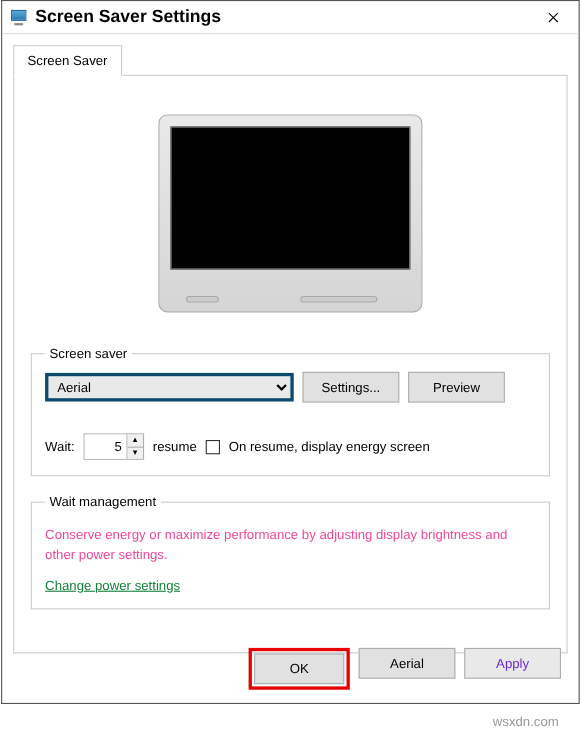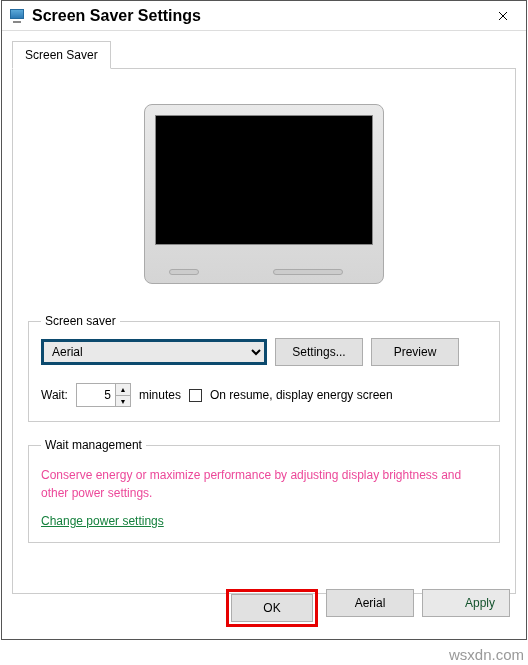--- a/index.html
+++ b/index.html
@@ -17,36 +17,36 @@
 .tab-content { border: 1px solid #ccc; border-top: none; padding: 15px 15px 10px 15px; height: 525px; }
 .monitor-preview { display: flex; justify-content: center; padding: 20px 0 30px 0; }
 .monitor { width: 240px; height: 180px; background: linear-gradient(#e9e9e9, #d5d5d5); border: 1px solid #aaa; border-radius: 8px; position: relative; padding: 10px; }
 .monitor-screen { width: 100%; height: 130px; background: #000; border: 1px solid #888; }
 .monitor-base { position: absolute; bottom: 8px; width: 30px; height: 6px; background: #ccc; border-radius: 3px; border: 1px solid #aaa; }
 .monitor-base.b1 { left: 24px; }
 .monitor-base.b2 { right: 40px; width: 70px; }
 fieldset { border: 1px solid #ccc; padding: 10px 12px 14px 12px; margin: 0 0 16px 0; }
 legend { padding: 0 4px; color: #000; }
 .row { display: flex; align-items: center; gap: 8px; }
-.row + .row { margin-top: 17px; }
+.row + .row { margin-top: 28px; }
 select.ss-select { width: 226px; height: 26px; padding: 2px 4px; background: #e9e9e9; border: 3px solid #0c4a6e; }
 .btn { height: 28px; padding: 0 14px; background: #e1e1e1; border: 1px solid #adadad; cursor: pointer; min-width: 88px; }
-.btn.disabled { color: #14532d; background: #e9e9e9; cursor: default; text-align: right; }
+.btn.disabled { color: #6d28d9; background: #e9e9e9; cursor: default; }
 .spinner { display: flex; align-items: center; border: 1px solid #adadad; height: 24px; }
 .spinner input { width: 38px; height: 22px; border: none; text-align: right; padding-right: 4px; outline: none; }
 .spin-btns { display: flex; flex-direction: column; border-left: 1px solid #adadad; }
 .spin { width: 14px; height: 11px; display: flex; align-items: center; justify-content: center; background: #f0f0f0; cursor: pointer; font-size: 7px; line-height: 1; }
 .spin + .spin { border-top: 1px solid #adadad; }
 .chk { width: 13px; height: 13px; border: 1px solid #333; display: inline-block; cursor: pointer; }
 .pm-text { color: #ec4899; line-height: 1.5; margin: 4px 0 12px 0; }
 .link { color: #15803d; text-decoration: underline; cursor: pointer; }
 .dialog-btns { position: absolute; bottom: 12px; right: 16px; display: flex; gap: 8px; }
 .ok-highlight { border: 3px solid #e60000; padding: 2px; display: inline-block; }
 .ok-highlight .btn { margin: 0; min-width: 82px; position: relative; }
-.watermark { position: absolute; right: 4px; bottom: 2px; font-size: 15px; color: #999; }
+.watermark { position: absolute; right: 20px; bottom: 2px; font-size: 12px; color: #999; }
 </style>
 </head>
 <body>
 
 <div class="window">
   <div class="titlebar">
     <span class="title-icon">
       <span class="screen"></span>
         <span class="base"></span>
     </span>
@@ -83,21 +83,21 @@
         </div>
         <div class="row">
           <span>Wait:</span>
           <span class="spinner">
             <input type="text" value="5" style="">
             <span class="spin-btns">
               <span class="spin">▲</span>
               <span class="spin">▼</span>
             </span>
           </span>
-          <span>minutes</span>
+          <span>resume</span>
           <span class="chk"></span>
           <span>On resume, display energy screen</span>
         </div>
       </fieldset>
 
       <fieldset>
         <legend>Wait management</legend>
         <div class="pm-text">Conserve energy or maximize performance by adjusting display brightness and other power settings.</div>
         <a class="link">Change power settings</a>
       </fieldset>

